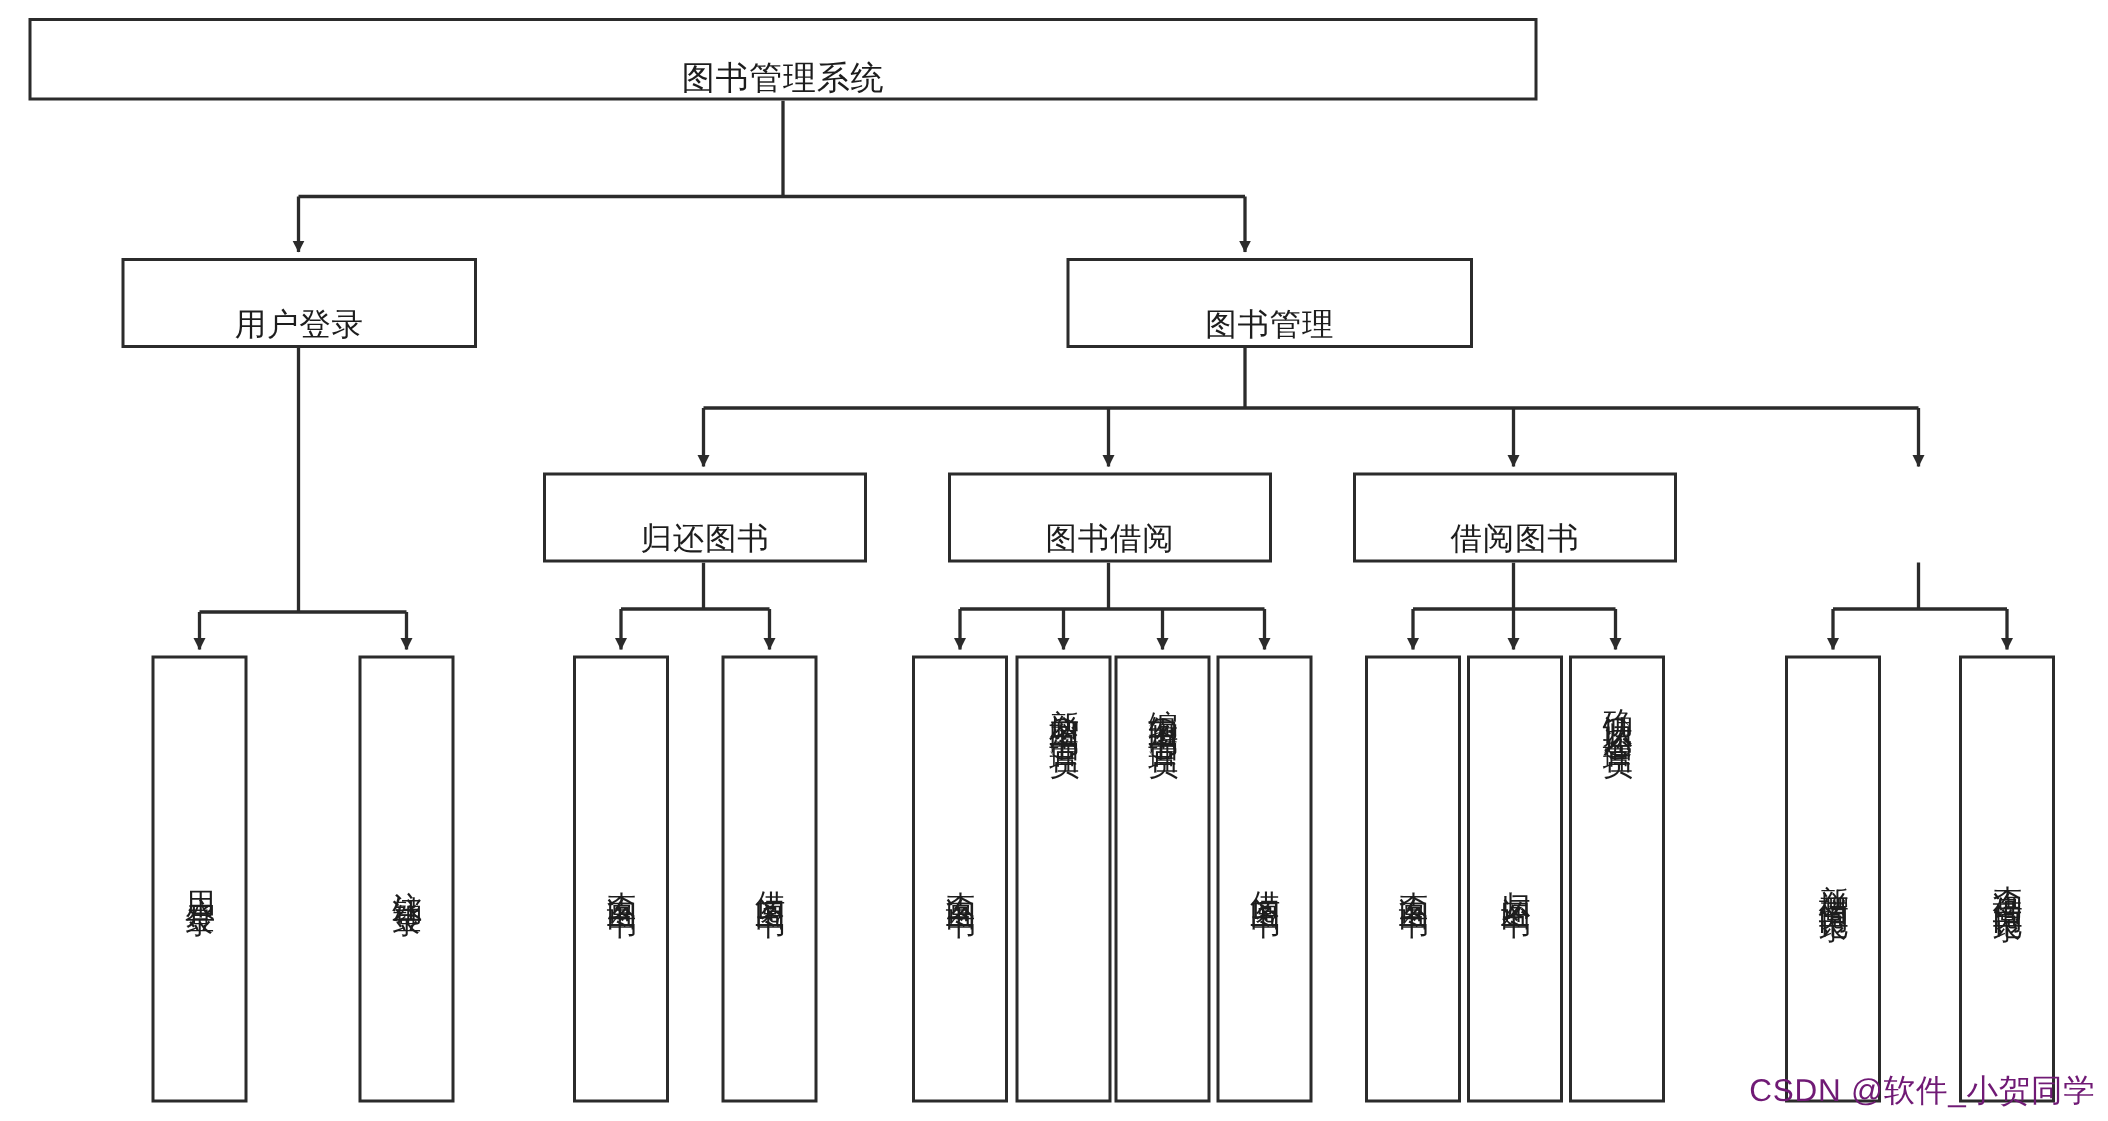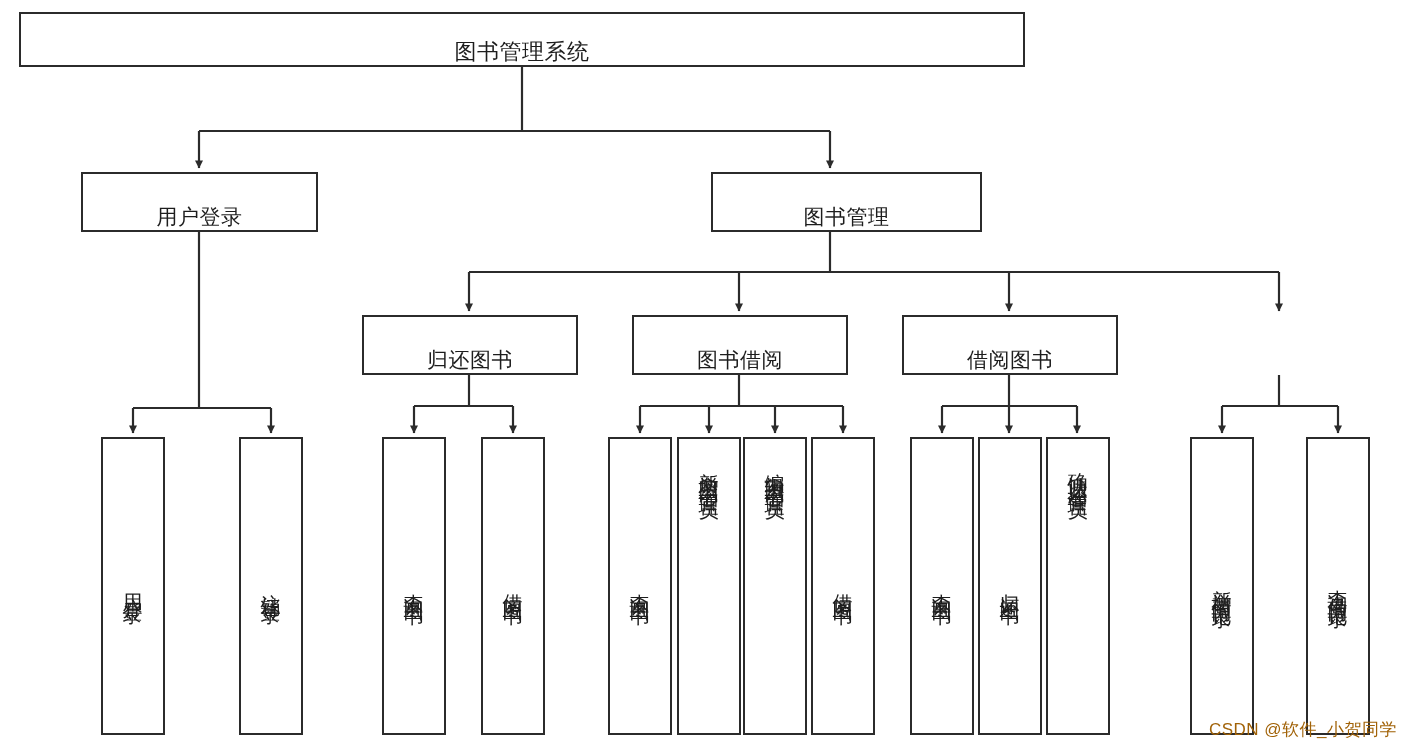--- a/index.html
+++ b/index.html
@@ -67,22 +67,22 @@
     white-space: nowrap;
   }
   .node.vert.center-text {
     align-items: center;
     padding-top: 0;
   }
   #watermark {
     position: absolute;
     right: 8px;
     bottom: 6px;
-    font-size: 17px;
-    color: #a16207;
+    font-size: 21px;
+    color: #701a75;
     letter-spacing: 0.5px;
     z-index: 5;
     white-space: nowrap;
   }
 </style>
 </head>
 <body>
 
 <div id="diagram-canvas">
 

